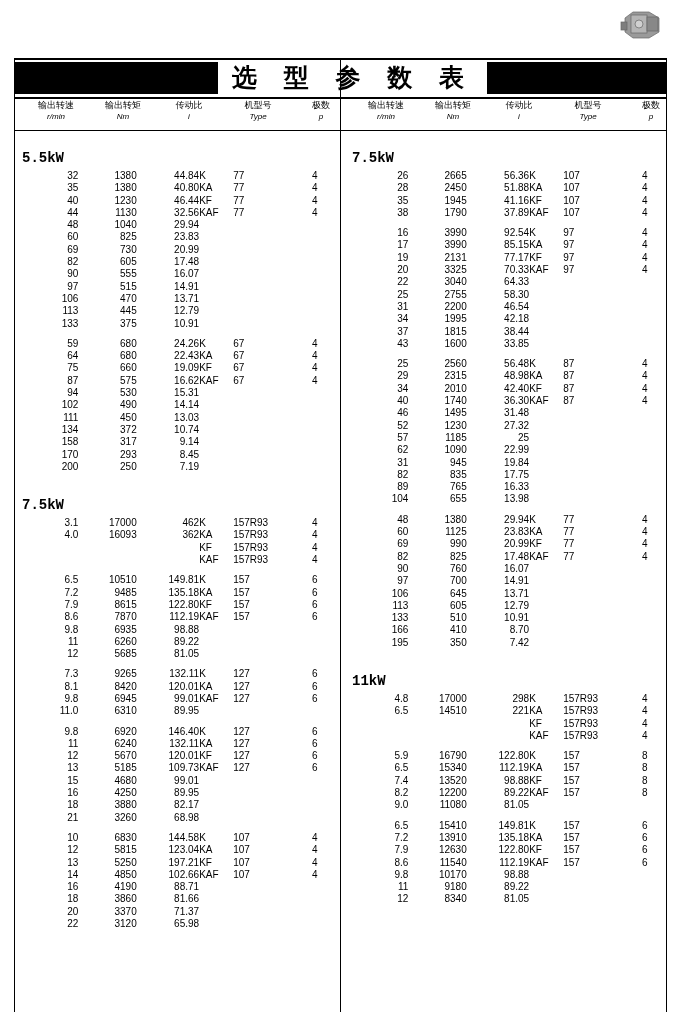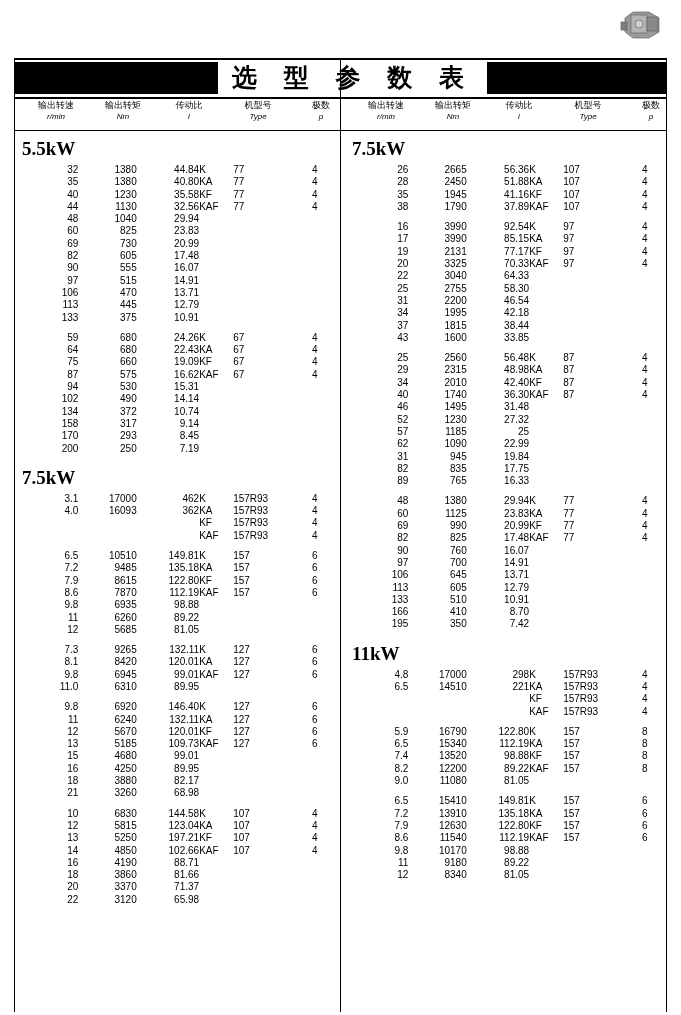--- a/index.html
+++ b/index.html
@@ -132,24 +132,24 @@
   
   .col {
     position: absolute;
     top: 134px;
     width: 320px;
   }
   .col-left { left: 16px; }
   .col-right { left: 346px; }
 
   .kw-head {
-    font-size: 19px;
+    font-size: 14px;
     font-weight: bold;
-    font-family: Liberation Serif, serif;
-    margin: 4px 0 4px 6px;
+    font-family: Liberation Mono, monospace;
+    margin: 16px 0 4px 6px;
   }
   table.data {
     border-collapse: collapse;
     width: 318px;
     font-size: 10px;
     font-family: "Liberation Sans", sans-serif;
   }
   table.data td {
     padding: 0;
     height: 12.3px;
@@ -260,21 +260,21 @@
             <td class="c-nm">1380</td>
             <td class="c-i">40.80</td>
             <td class="c-type">
               <span class="type-cell"><span class="t1">KA</span><span class="t2">77</span></span>
             </td>
             <td class="c-p">4</td>
           </tr>
           <tr>
             <td class="c-rpm">40</td>
             <td class="c-nm">1230</td>
-            <td class="c-i">35.58</td>
+            <td class="c-i">46.44</td>
             <td class="c-type">
               <span class="type-cell"><span class="t1">KF</span><span class="t2">77</span></span>
             </td>
             <td class="c-p">4</td>
           </tr>
           <tr>
             <td class="c-rpm">44</td>
             <td class="c-nm">1130</td>
             <td class="c-i">32.56</td>
             <td class="c-type">
@@ -394,20 +394,27 @@
             <td class="c-p"></td>
           </tr>
           <tr>
             <td class="c-rpm">102</td>
             <td class="c-nm">490</td>
             <td class="c-i">14.14</td>
             <td class="c-type"></td>
             <td class="c-p"></td>
           </tr>
           <tr>
+            <td class="c-rpm">111</td>
+            <td class="c-nm">450</td>
+            <td class="c-i">13.03</td>
+            <td class="c-type"></td>
+            <td class="c-p"></td>
+          </tr>
+          <tr>
             <td class="c-rpm">134</td>
             <td class="c-nm">372</td>
             <td class="c-i">10.74</td>
             <td class="c-type"></td>
             <td class="c-p"></td>
           </tr>
           <tr>
             <td class="c-rpm">158</td>
             <td class="c-nm">317</td>
             <td class="c-i">9.14</td>
@@ -919,20 +926,27 @@
             <td class="c-type"></td>
             <td class="c-p"></td>
           </tr>
           <tr>
             <td class="c-rpm">89</td>
             <td class="c-nm">765</td>
             <td class="c-i">16.33</td>
             <td class="c-type"></td>
             <td class="c-p"></td>
           </tr>
+          <tr>
+            <td class="c-rpm">104</td>
+            <td class="c-nm">655</td>
+            <td class="c-i">13.98</td>
+            <td class="c-type"></td>
+            <td class="c-p"></td>
+          </tr>
         </tbody>
       </table>
       <div class="spacer-block"></div>
       <table class="data">
         <tbody>
           <tr>
             <td class="c-rpm">48</td>
             <td class="c-nm">1380</td>
             <td class="c-i">29.94</td>
             <td class="c-type">

